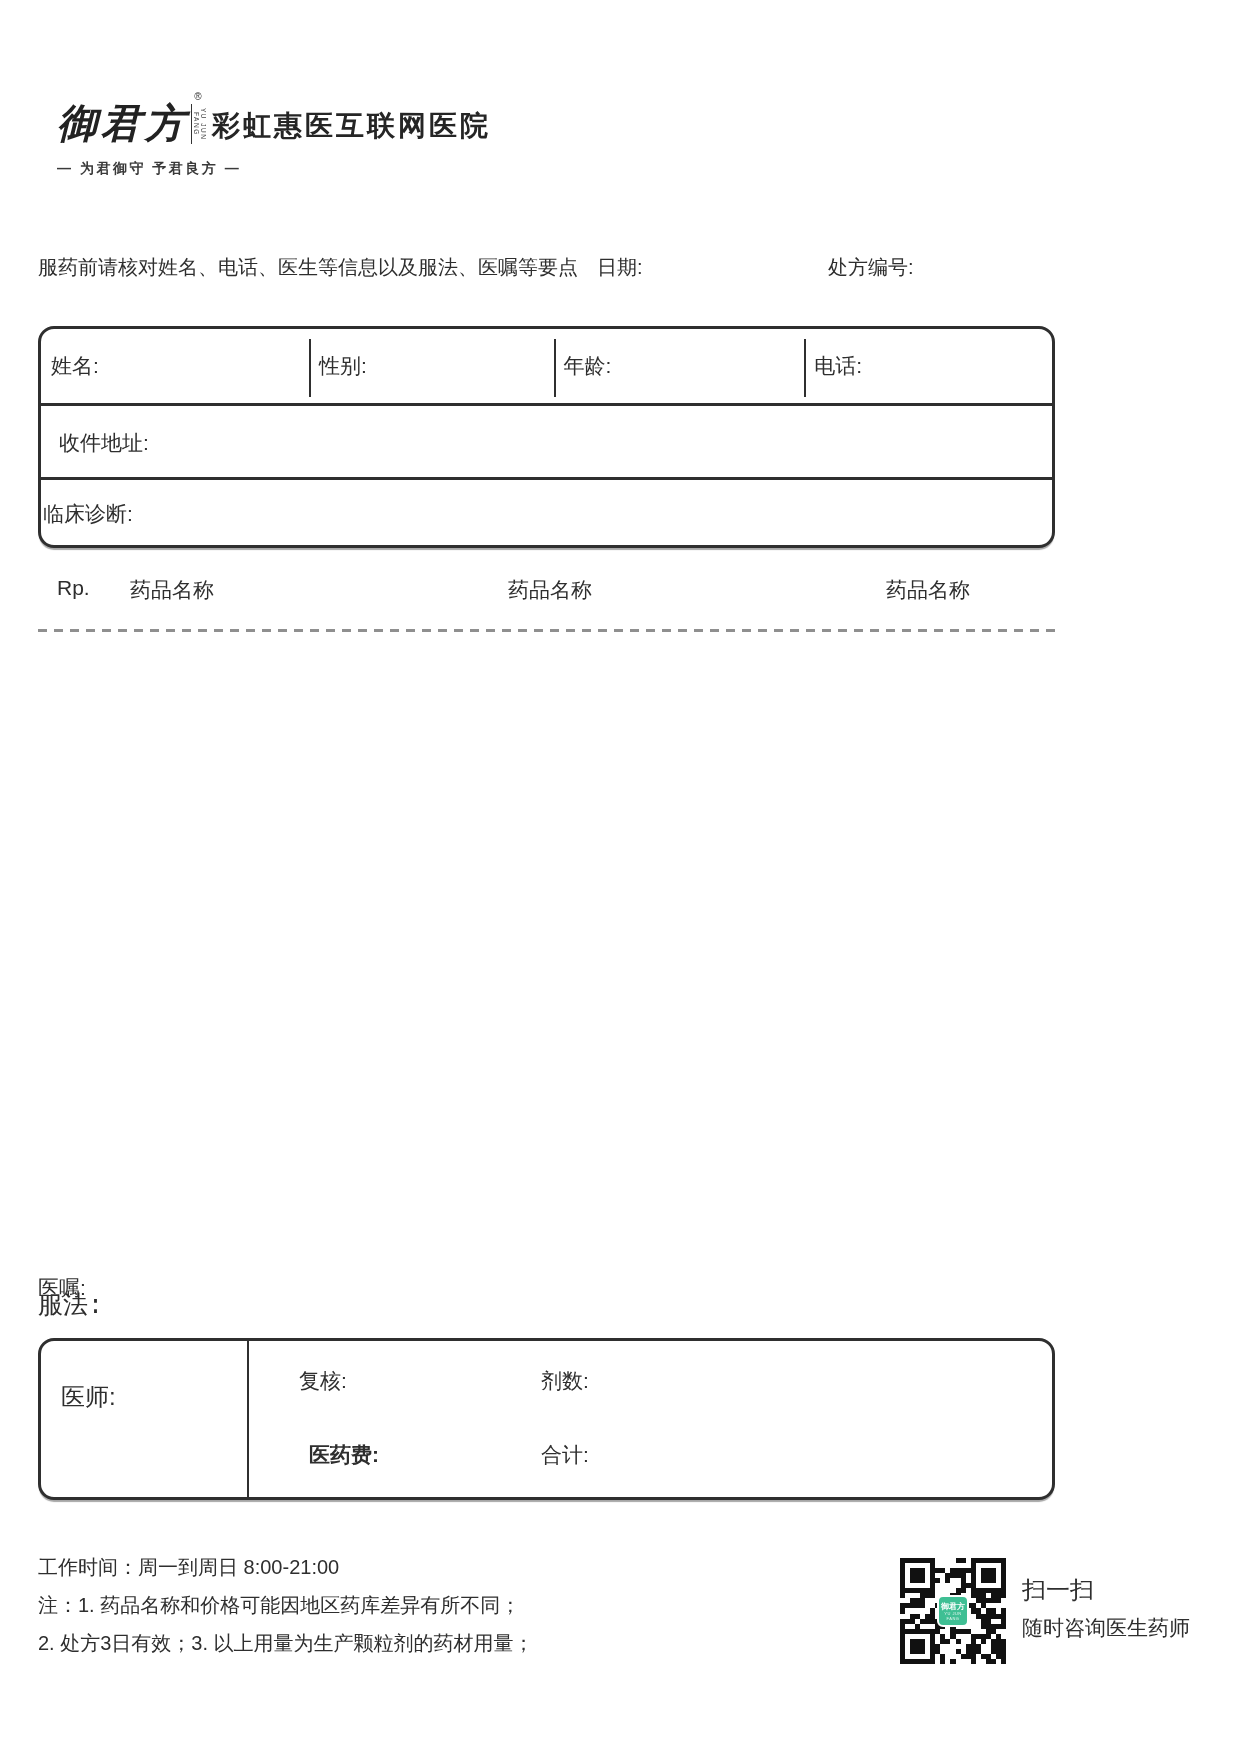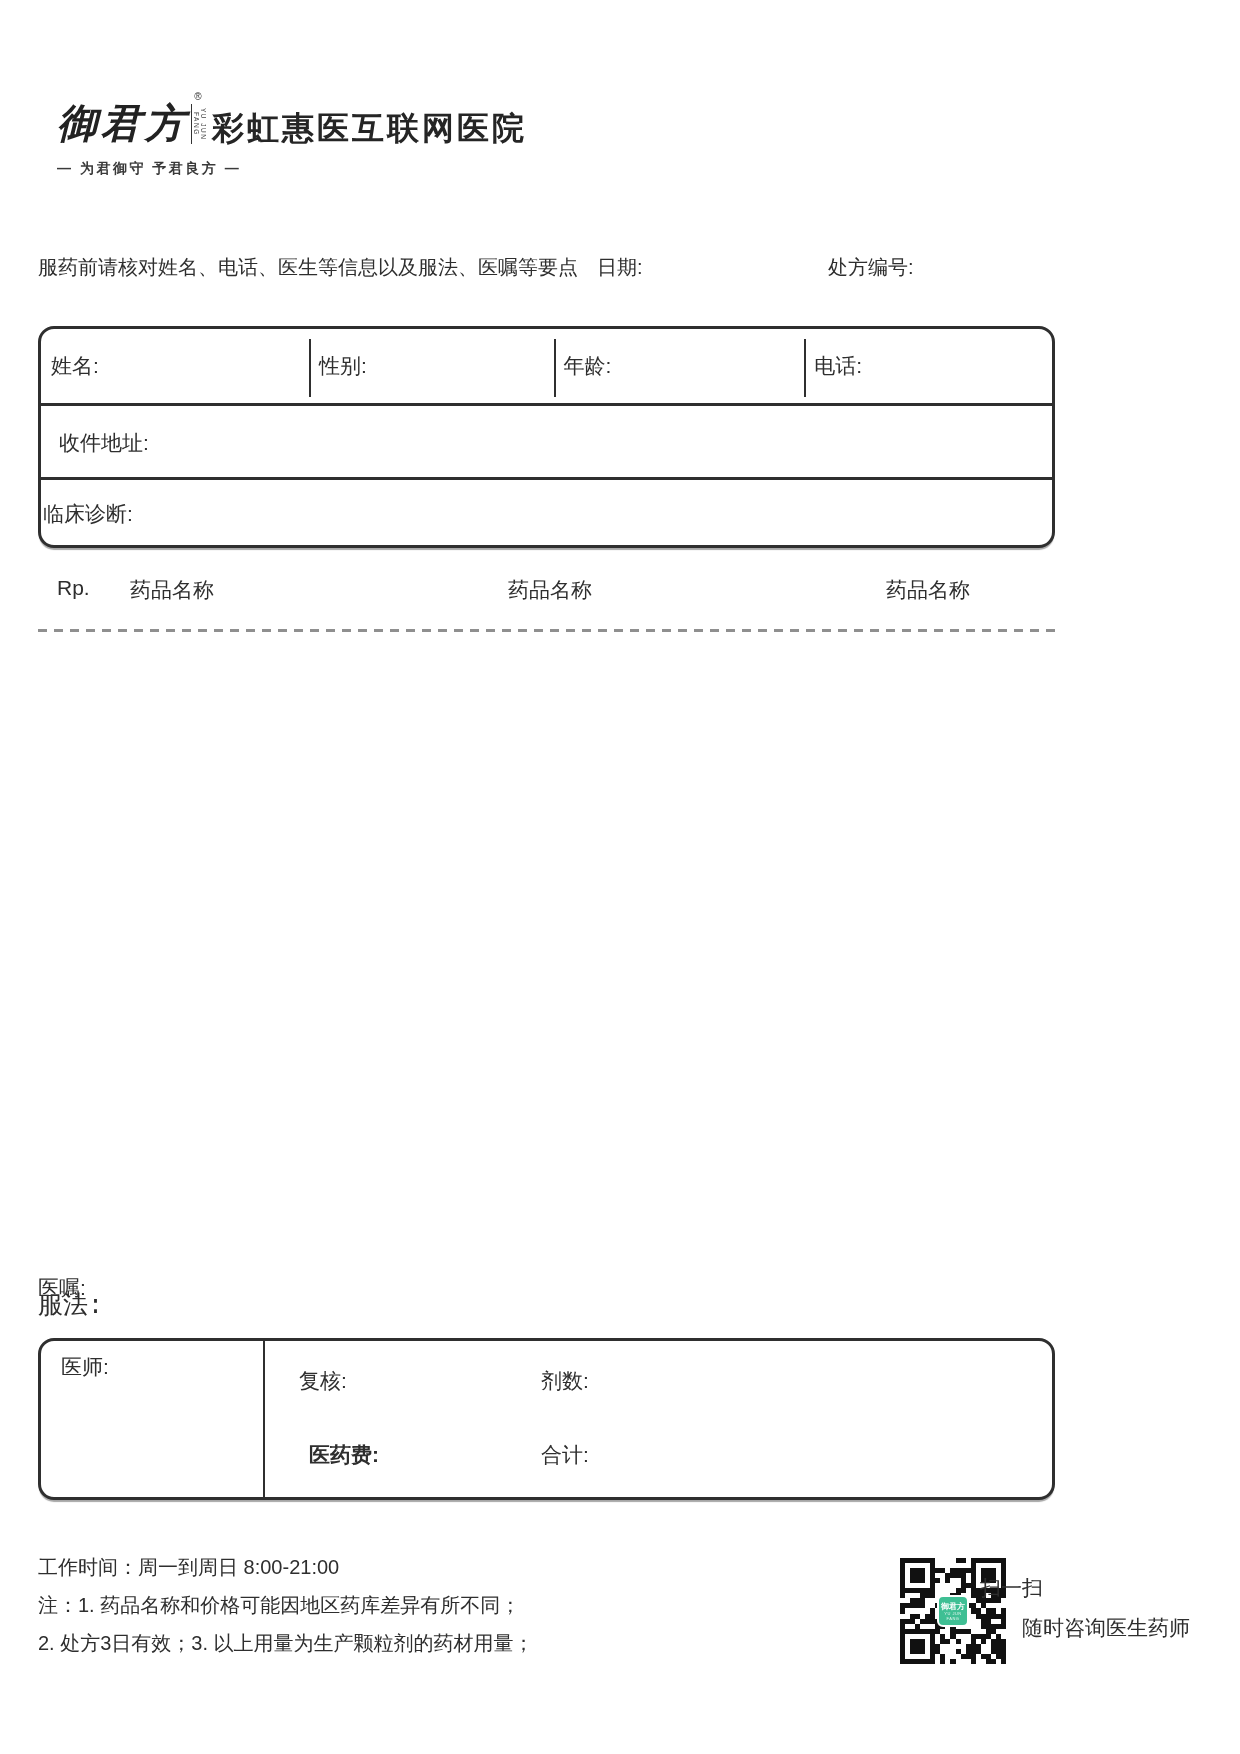--- a/index.html
+++ b/index.html
@@ -22,21 +22,21 @@
   .vert {
     display:block; writing-mode:vertical-rl; font-size:6.5px; letter-spacing:1.5px;
     color:#444; margin:2px auto 0 auto; border-left:1px solid #333; padding-left:1px; height:40px;
   }
   .tagline {
     margin-top:9px; font-size:14px; letter-spacing:2.5px; color:#3a3a3a;
     white-space:nowrap; font-weight:700;
   }
   .hospital {
     position:absolute; left:212px; top:99px;
-    font-size:32px; font-weight:900; letter-spacing:3px; color:#252525; white-space:nowrap;
+    font-size:28px; font-weight:900; letter-spacing:3px; color:#252525; white-space:nowrap;
   }
 
   
   .notice-row { position:absolute; left:38px; top:246px; width:1017px; height:26px; font-size:20px; }
   .notice-text { position:absolute; left:0; top:0; white-space:nowrap; }
   .date-label { position:absolute; left:559px; top:0; }
   .rx-label  { position:absolute; left:790px; top:0; }
 
   
   .patient-box {
@@ -70,22 +70,22 @@
   .usage-label  { position:absolute; left:38px; top:1280px; font-size:25px;font-family:Liberation Mono, monospace; }
   .advice-label { position:absolute; left:38px; top:1266px; font-size:21px; }
 
   
   .sign-box {
     position:absolute; left:38px; top:1330px; width:1017px; height:162px;
     border:3px solid #2f2f2f; border-radius:16px; background:#fff;
     box-shadow:0 3px 1px -1px rgba(0,0,0,0.35);
   }
   .sign-left {
-    position:absolute; left:0; top:0; width:224px; height:100%;
-    border-right:2.5px solid #2f2f2f; padding:12px 0 0 20px; font-size:21px;
+    position:absolute; left:0; top:0; width:208px; height:100%;
+    border-right:2.5px solid #2f2f2f; padding:40px 0 0 20px; font-size:24px;
   }
   .sign-right { position:absolute; left:200px; top:0; right:0; height:100%; }
   .reviewer-label { position:absolute; left:58px;  top:26px;  font-size:21px; }
   .dose-label     { position:absolute; left:300px; top:26px;  font-size:21px; }
   .fee-label      { position:absolute; left:68px;  top:100px; font-size:21px;font-weight:bold; }
   .total-label    { position:absolute; left:300px; top:100px; font-size:21px; }
 
   
   .hours-line { position:absolute; left:38px; top:1546px; font-size:20px; }
   .note-line1 { position:absolute; left:38px; top:1584px; font-size:20px; }
@@ -100,21 +100,21 @@
   .qm { background:transparent; }
   .qm.f { background:#111; }
   .qr-logo {
     position:absolute; left:50%; top:50%; width:32px; height:32px;
     transform:translate(-50%,-50%); background:#3fbf94; border:2px solid #fff;
     border-radius:6px; display:flex; flex-direction:column; align-items:center;
     justify-content:center; color:#fff; text-align:center;
   }
   .qr-logo-main { font-size:8px; line-height:9px; font-weight:700; }
   .qr-logo-sub  { font-size:4px; line-height:5px; letter-spacing:0.5px; opacity:.85; }
-  .scan-label { position:absolute; left:980px; top:1566px; font-size:21px; }
+  .scan-label { position:absolute; left:1022px; top:1566px; font-size:24px; }
   .scan-sub   { position:absolute; left:1022px; top:1606px; font-size:21px; }
 </style>
 </head>
 <body>
 
 <div class="page">
 
   <div class="logo">
     <div class="logo-main">
       <span class="logo-text">御君方</span>

